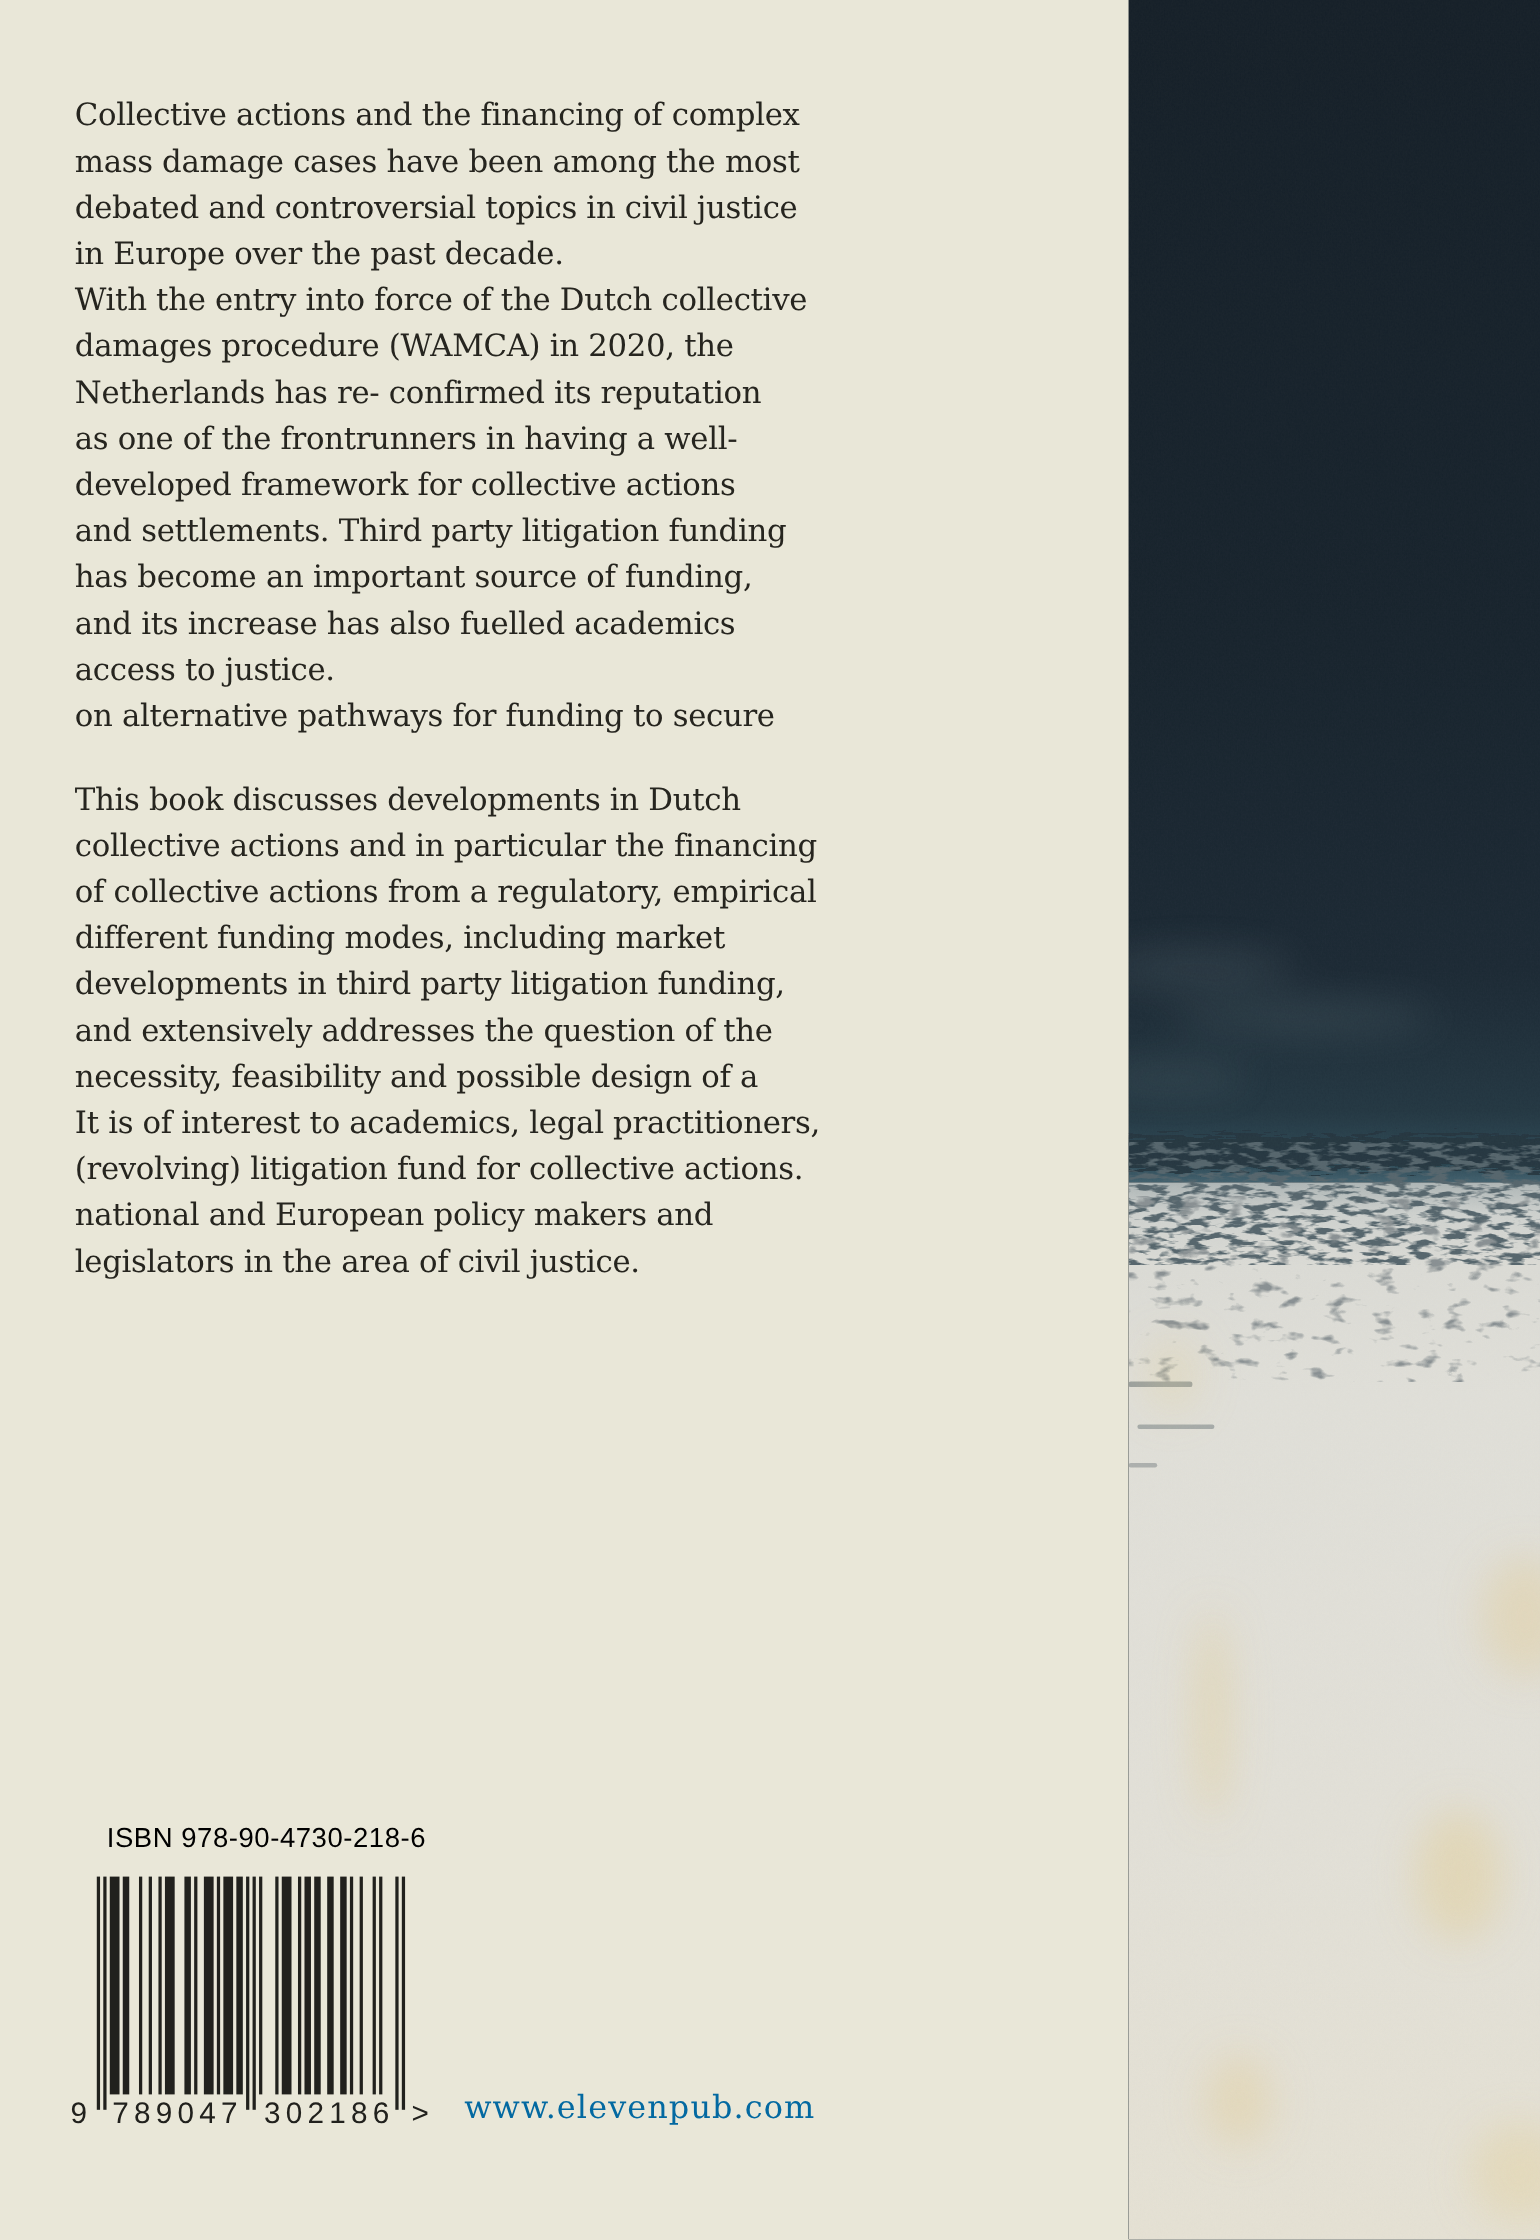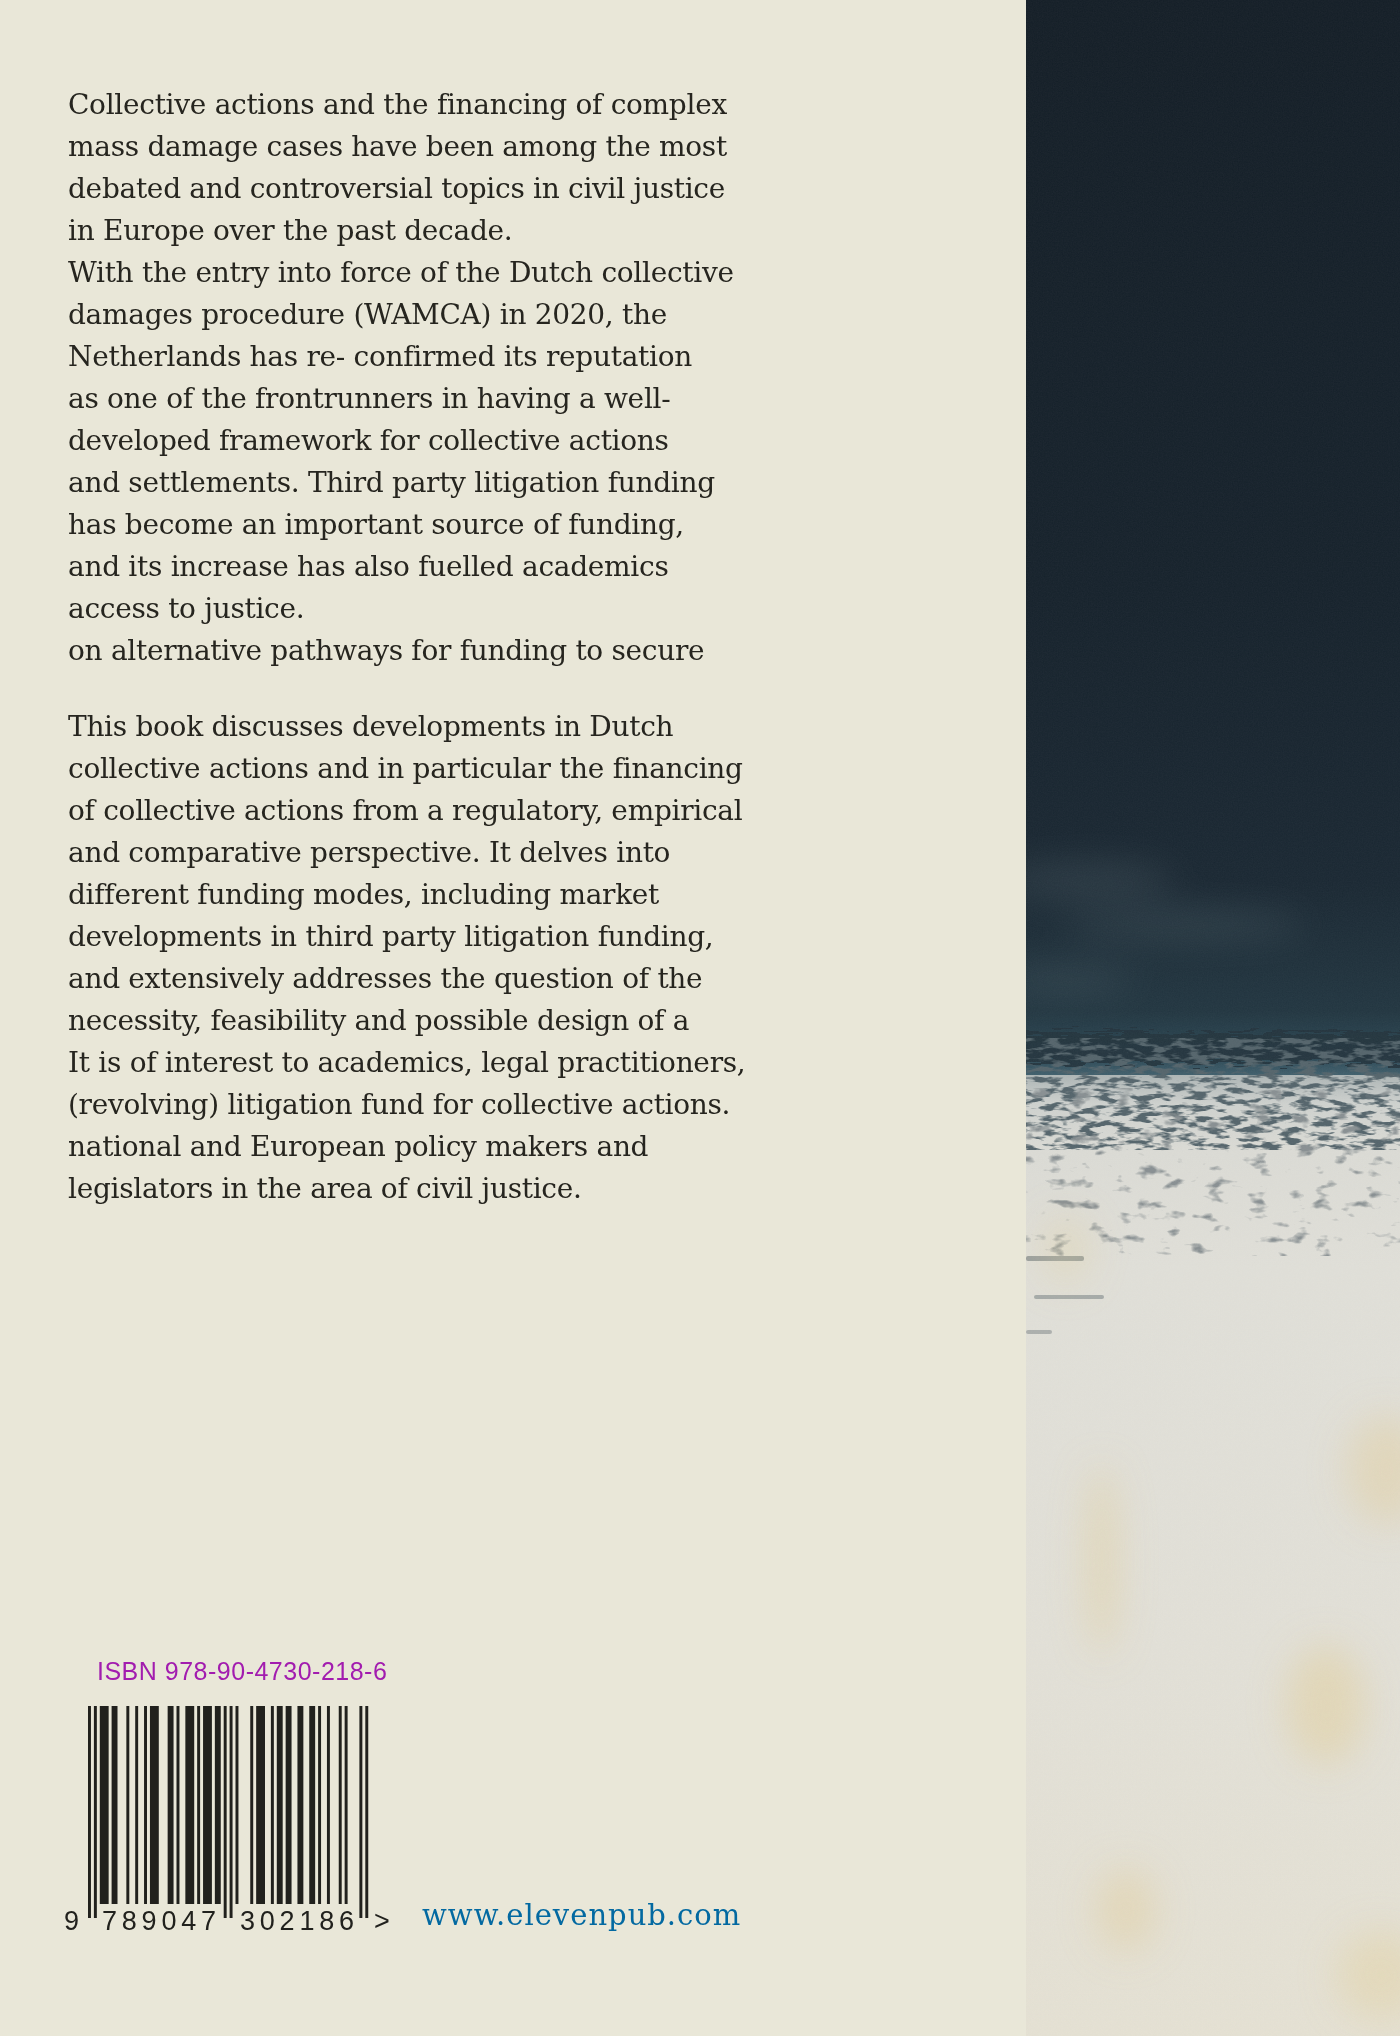--- a/index.html
+++ b/index.html
@@ -19,21 +19,21 @@
   .line{
     font-family:"DejaVu Serif", serif;
     font-size:28px;line-height:42px;
     letter-spacing:-0.3px;
     white-space:pre;
   }
   
   .isbn-label{
     position:absolute;left:97px;top:1656px;
     font-family:"Liberation Sans", sans-serif;
-    font-size:25px;line-height:30px;color:#a21caf;
+    font-size:25px;line-height:30px;color:#000000;
     letter-spacing:0.5px;white-space:pre;
   }
   .barcode{position:absolute;left:58px;top:1698px;width:340px;height:240px;}
   .barcode svg{display:block;}
   .barcode text{
     font-family:"Liberation Sans", sans-serif;
     font-size:27px;fill:#21211d;
   }
   
   .website{
@@ -69,21 +69,20 @@
         <div class="line">has become an important source of funding,</div>
         <div class="line">and its increase has also fuelled academics</div>
         <div class="line">access to justice.</div>
         <div class="line">on alternative pathways for funding to secure</div>
       </div>
     <div class="para">
 
     <div class="line">This book discusses developments in Dutch</div>
         <div class="line">collective actions and in particular the financing</div>
         <div class="line">of collective actions from a regulatory, empirical</div>
-        <div class="line">and comparative perspective. It delves into</div>
         <div class="line">different funding modes, including market</div>
         <div class="line">developments in third party litigation funding,</div>
         <div class="line">and extensively addresses the question of the</div>
         <div class="line">necessity, feasibility and possible design of a</div>
         <div class="line">It is of interest to academics, legal practitioners,</div>
         <div class="line">(revolving) litigation fund for collective actions.</div>
         <div class="line">national and European policy makers and</div>
         <div class="line">legislators in the area of civil justice.</div>
       </div>
   </div>

